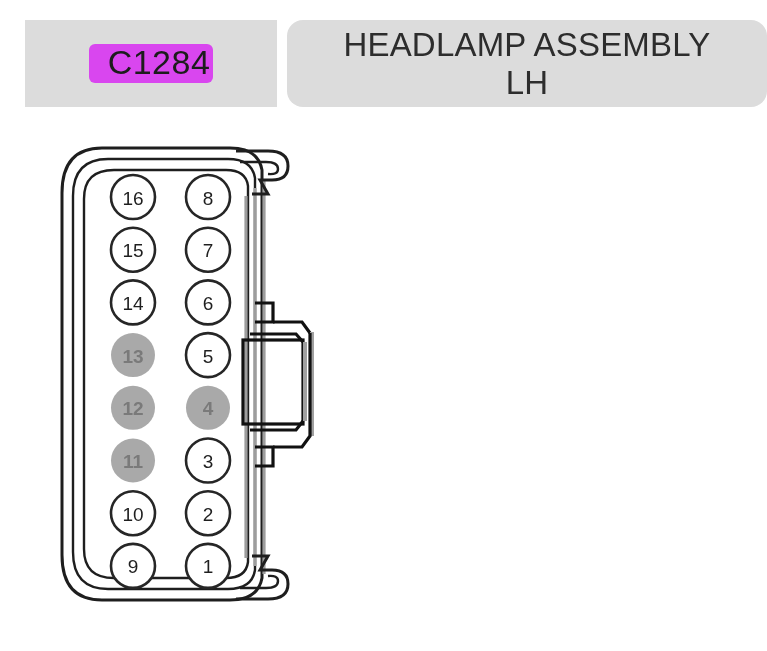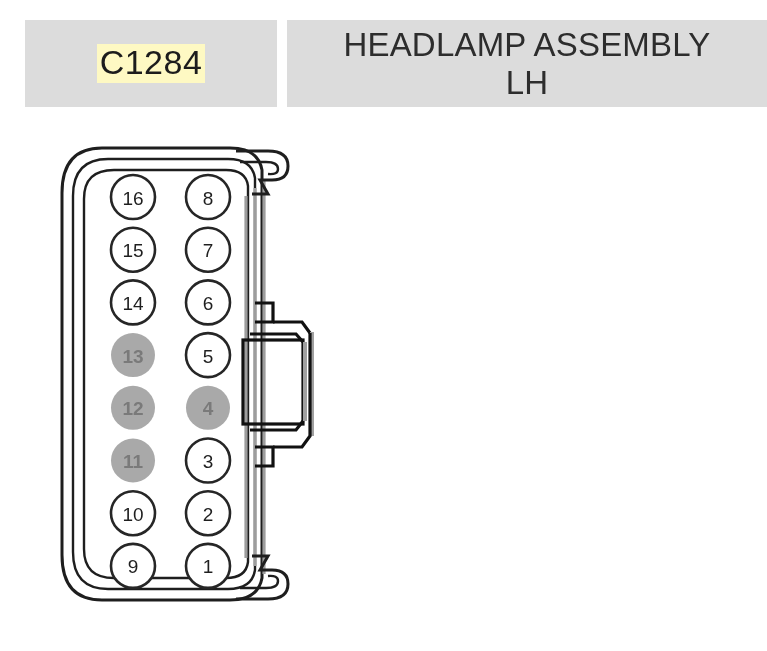--- a/index.html
+++ b/index.html
@@ -49,29 +49,31 @@
     width: 252px;
     height: 87px;
   }
 
   .hdr-cell.name {
     left: 287px;
     top: 20px;
     width: 480px;
     height: 87px;
     padding: 0 6px;
+    border-radius: 16px;
   }
 
   .code-text {
     font-size: 34px;
     line-height: 1.05;
     letter-spacing: 0.5px;
-    background: #fef9c3;
-    padding: 1px 3px 2px 3px;
+    background: #d946ef;
+    padding: 1px 3px 2px 19px;
     color: #1c1c1c;
+    border-radius: 6px;
   }
 
   .name-text {
     font-size: 33px;
     line-height: 1.14;
     letter-spacing: 0.2px;
     color: #2d2d2d;
     white-space: pre-line;
   }
 

